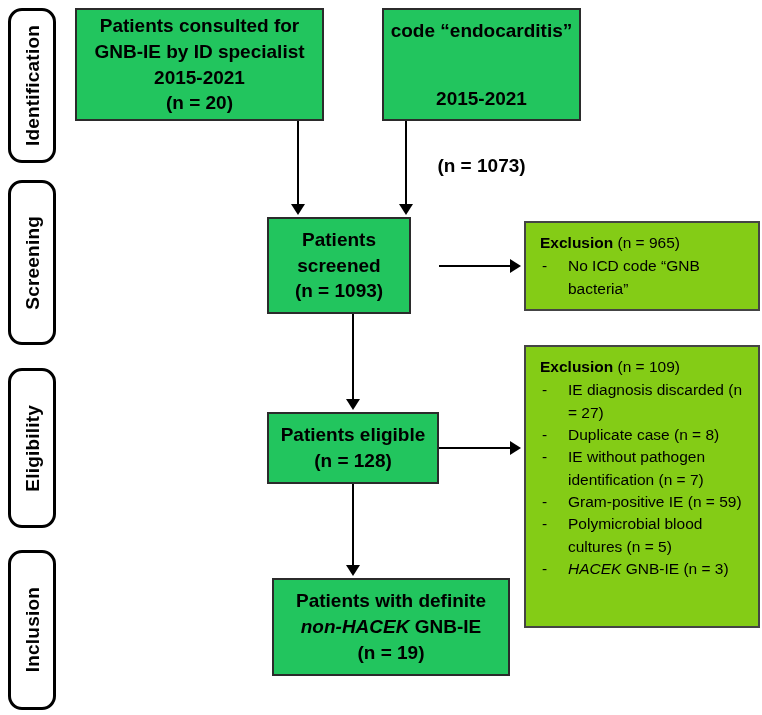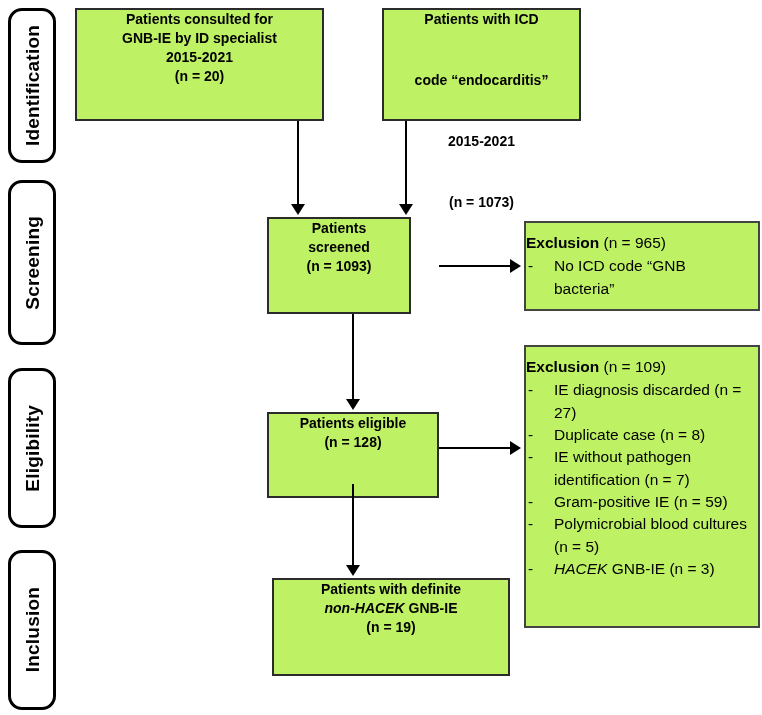--- a/index.html
+++ b/index.html
@@ -35,40 +35,41 @@
     font-weight: bold;
     font-size: 19px;
     letter-spacing: 0.2px;
     white-space: nowrap;
     line-height: 1;
   }
   
   .node {
     position: absolute;
     border: 2px solid #2b2b2b;
-    background: #bef264;
+    background: #22c55e;
     box-sizing: border-box;
     display: flex;
     flex-direction: column;
     align-items: center;
+    justify-content: center;
     text-align: center;
-    font-size: 14px;
+    font-size: 19px;
     line-height: 1.36;
   }
   .node .ln-b { font-weight: bold; }
   .node .ln-n { font-weight: bold; }
   .node .ital { font-style: italic; }
 
   
   .excl {
     position: absolute;
     border: 2px solid #444444;
-    background: #bef264;
+    background: #84cc16;
     box-sizing: border-box;
-    padding: 9px 8px 8px 0;
+    padding: 9px 8px 8px 14px;
     font-size: 15.5px;
     line-height: 1.44;
     text-align: left;
   }
   .excl-head { margin-bottom: 1px; }
   .excl-head b { font-weight: bold; }
   .excl-list {
     list-style: none;
     margin: 0;
     padding: 0;
@@ -141,21 +142,21 @@
     <span class="ln-b">2015-2021</span>
     <span class="ln-n">(n = 1073)</span>
   </div>
 
   <div class="node" style="left:267px; top:217px; width:144px; height:97px;">
     <span class="ln-b">Patients</span>
     <span class="ln-b">screened</span>
     <span class="ln-n">(n = 1093)</span>
   </div>
 
-  <div class="node" style="left:267px; top:412px; width:172px; height:86px;">
+  <div class="node" style="left:267px; top:412px; width:172px; height:72px;">
     <span class="ln-b">Patients eligible</span>
     <span class="ln-n">(n = 128)</span>
   </div>
 
   <div class="node" style="left:236px; top:578px; width:238px; height:98px;margin-left:36px;">
     <span class="ln-b">Patients with definite</span>
     <span class="ln-b">
       <span class="ital">non-HACEK</span><span> GNB-IE</span>
     </span>
     <span class="ln-n">(n = 19)</span>

